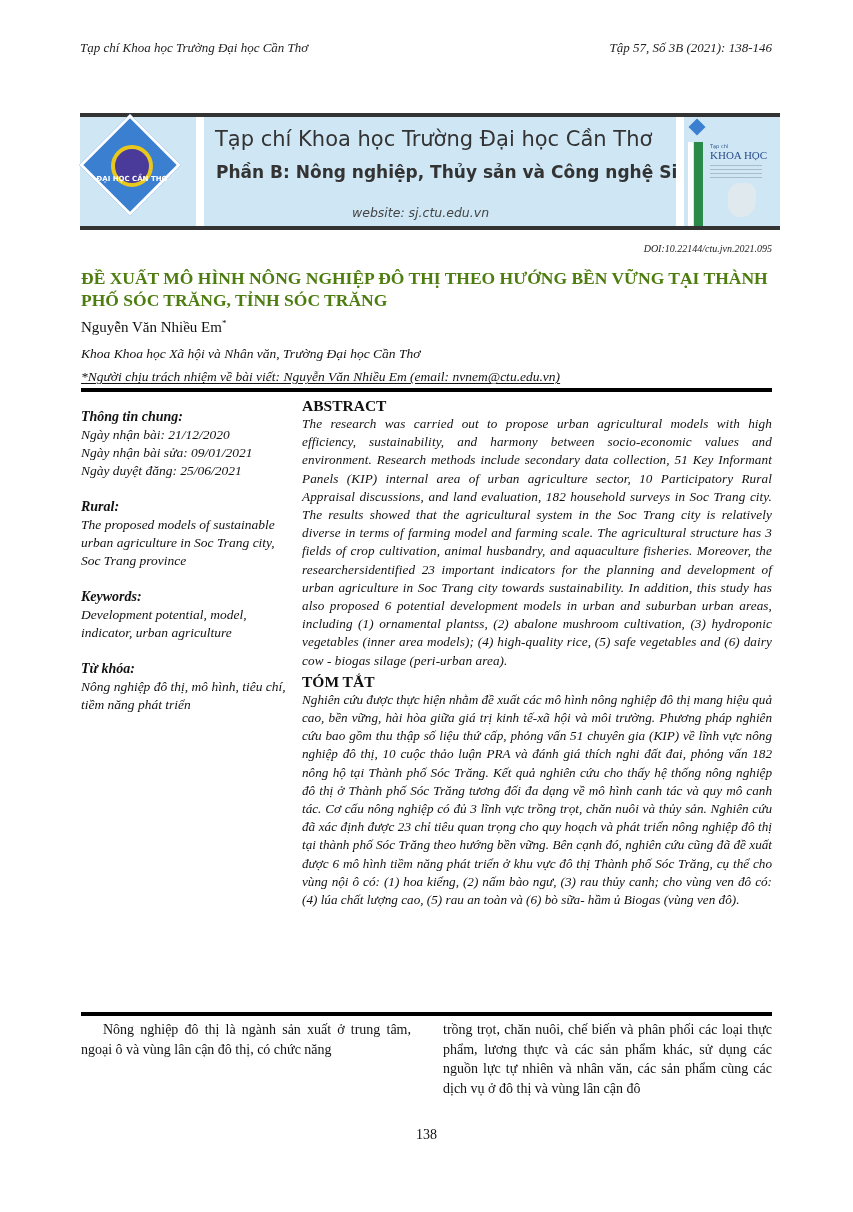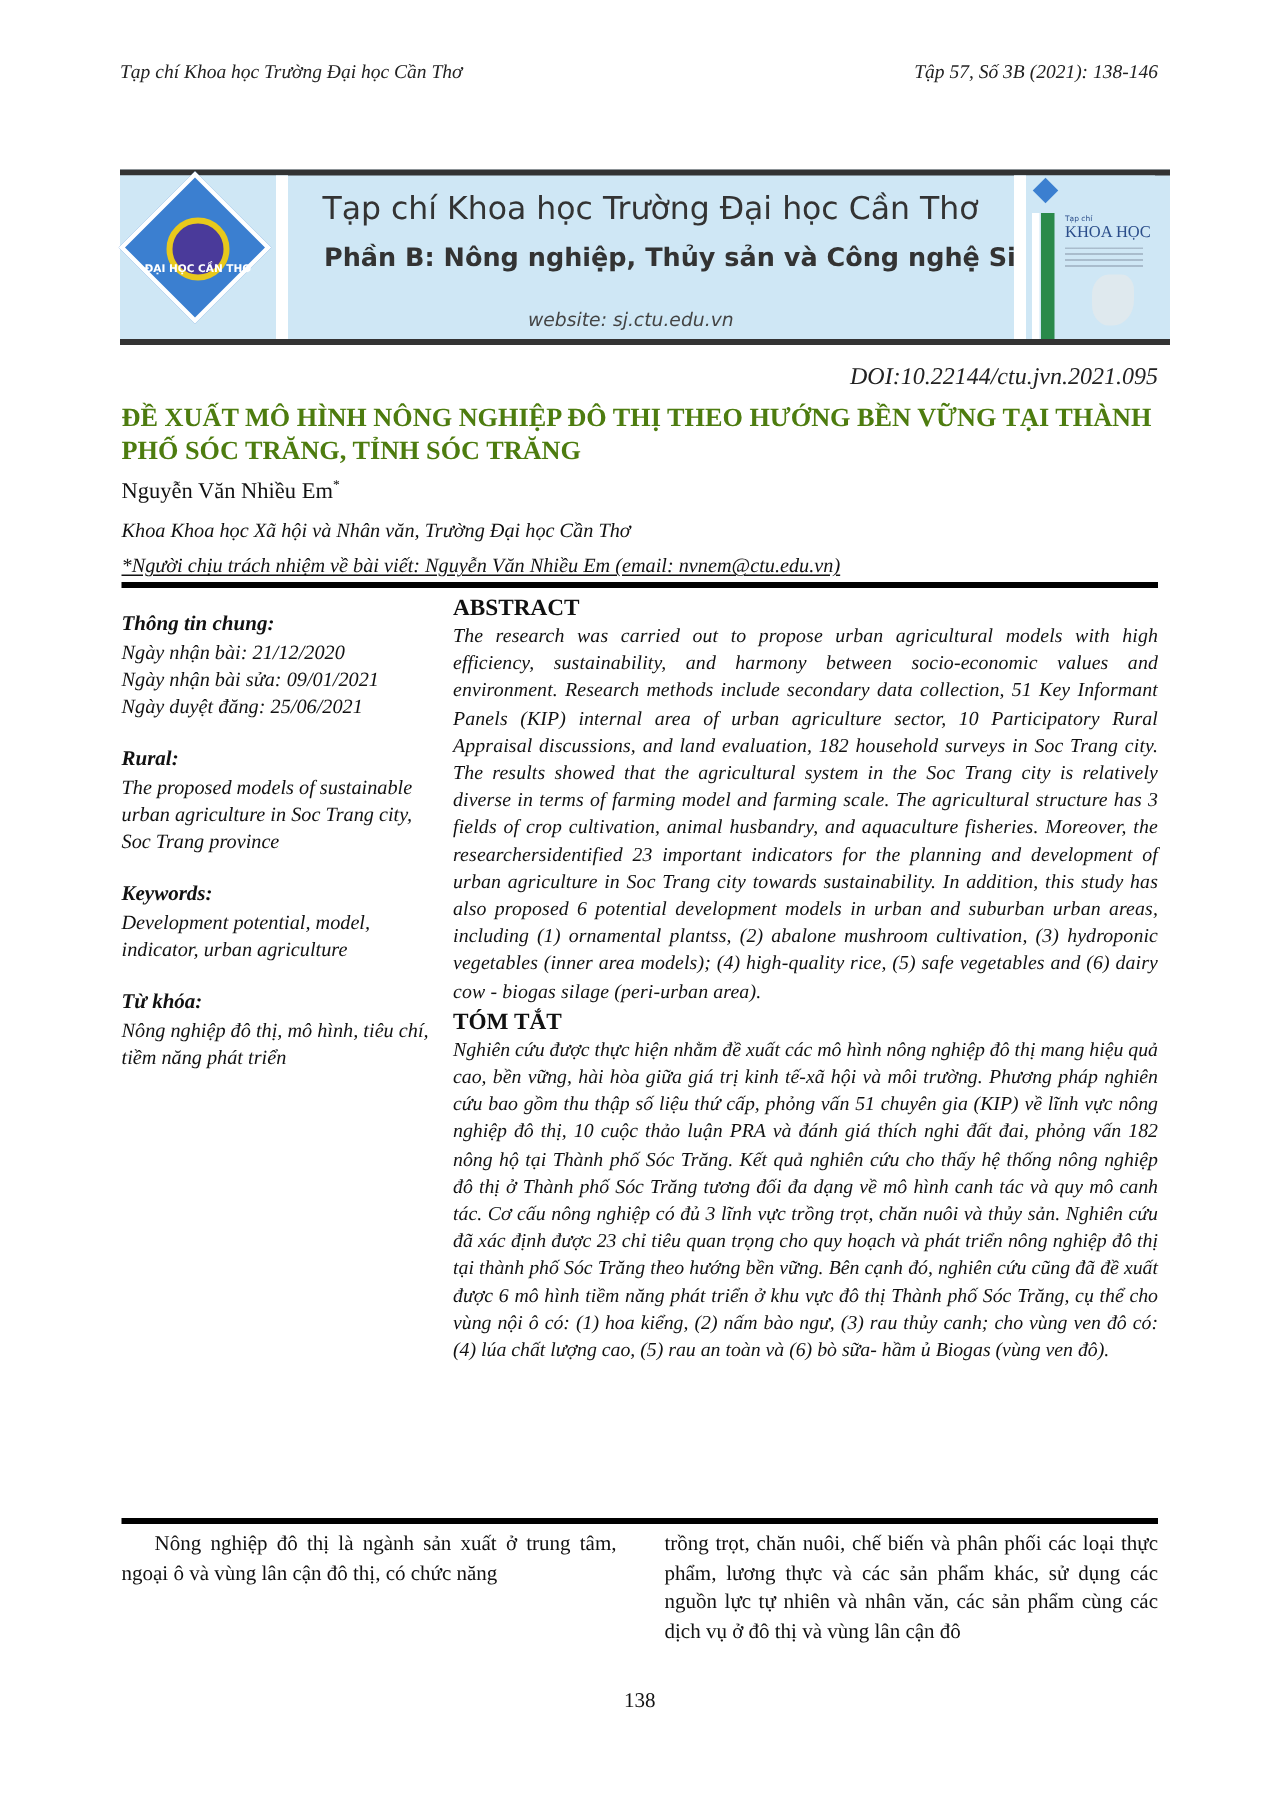--- a/index.html
+++ b/index.html
@@ -1,35 +1,35 @@
 <!DOCTYPE html>
 <html><head>
 <meta charset="utf-8">
 <style>
   html, body { margin: 0; padding: 0; background: #ffffff; }
   body { width: 853px; height: 1212px; position: relative; overflow: hidden; font-family: "Liberation Serif", serif; color: #111; }
   .abs { position: absolute; }
   .running-head { top: 40px; left: 80px; width: 692px; font-style: italic; font-size: 13px; color: #222; display: flex; justify-content: space-between; }
   .banner { top: 113px; left: 80px; width: 700px; height: 117px; background: #cfe7f5; border-top: 4px solid #333; border-bottom: 4px solid #333; box-sizing: border-box; }
-  .banner .logo-box { position: absolute; left: 0; top: 0; width: 104px; height: 109px; background: #cfe7f5; border-right: 8px solid #fff; }
+  .banner .logo-box { position: absolute; left: 0; top: 0; width: 104px; height: 109px; background: #cfe7f5; border-right: 8px solid #fff; padding-left: 12px; }
   .banner .logo-diamond { position: absolute; left: 14px; top: 12px; width: 72px; height: 72px; background: #3b7fd0; transform: rotate(45deg); border: 3px solid #fff; box-sizing: border-box; }
   .banner .logo-inner { position: absolute; left: 31px; top: 28px; width: 42px; height: 42px; background: #4a3a9a; border-radius: 50%; border: 4px solid #e8c81c; box-sizing: border-box; }
   .banner .logo-text { position: absolute; left: 12px; top: 58px; width: 80px; text-align: center; font-family: "DejaVu Sans", sans-serif; font-size: 7px; font-weight: bold; color: #fff; }
   .banner .title-main { position: absolute; left: 135px; top: 10px; font-family: "DejaVu Sans", sans-serif; font-size: 21px; color: #333; }
   .banner .title-sub { position: absolute; left: 136px; top: 45px; font-family: "DejaVu Sans", sans-serif; font-size: 17px; font-weight: bold; color: #333; }
   .banner .website { position: absolute; left: 272px; top: 88px; font-family: "DejaVu Sans", sans-serif; font-size: 12.5px; font-style: italic; color: #444; }
   .banner .cover { position: absolute; left: 596px; top: 0; width: 86px; height: 109px; background: #cfe7f5; border-left: 8px solid #fff; }
   .banner .cover-stripe { position: absolute; left: 10px; top: 25px; width: 9px; height: 84px; background: #2a8a4a; }
   .banner .cover-stripe2 { position: absolute; left: 4px; top: 25px; width: 5px; height: 84px; background: #fff; }
   .banner .cover-logo { position: absolute; left: 7px; top: 4px; width: 12px; height: 12px; background: #3b7fd0; transform: rotate(45deg); }
   .banner .cover-small { position: absolute; left: 26px; top: 26px; font-size: 5px; color: #2a4d8a; font-family: "DejaVu Sans", sans-serif; }
   .banner .cover-title { position: absolute; left: 26px; top: 32px; font-size: 11px; font-weight: normal; color: #2a4d8a; }
   .banner .cover-lines { position: absolute; left: 26px; top: 48px; width: 52px; height: 14px; background: repeating-linear-gradient(#9ab 0 1px, transparent 1px 4px); opacity: .7; }
   .banner .cover-map { position: absolute; left: 44px; top: 66px; width: 28px; height: 34px; background: #dfe9ee; border-radius: 40% 30% 50% 40%; }
-  .doi { top: 243px; right: 81px; font-style: italic; font-size: 16px; color: #222; text-align: right; }
+  .doi { top: 243px; right: 81px; font-style: italic; font-size: 10px; color: #222; text-align: right; }
   .article-title { top: 267px; left: 81px; width: 700px; font-weight: bold; font-size: 17.5px; line-height: 22px; color: #4d7c0f; }
   .author { top: 318px; left: 81px; font-size: 15px; text-align: right; }
   .author sup { font-size: 9px; }
   .affil { top: 346px; left: 81px; font-style: italic; font-size: 13.5px; }
   .corresp { top: 369px; left: 81px; font-style: italic; font-size: 13.5px; text-decoration: underline; text-underline-offset: 2px; }
   .rule { left: 81px; width: 691px; height: 4px; background: #000; }
   .sidebar { top: 408px; left: 81px; width: 205px; font-size: 13.5px; line-height: 18px; font-style: italic; }
   .sidebar .sec { margin-bottom: 18px; }
   .sidebar .h { font-weight: bold; font-size: 14px; }
   .abstract-col { top: 396px; left: 302px; width: 470px; }

